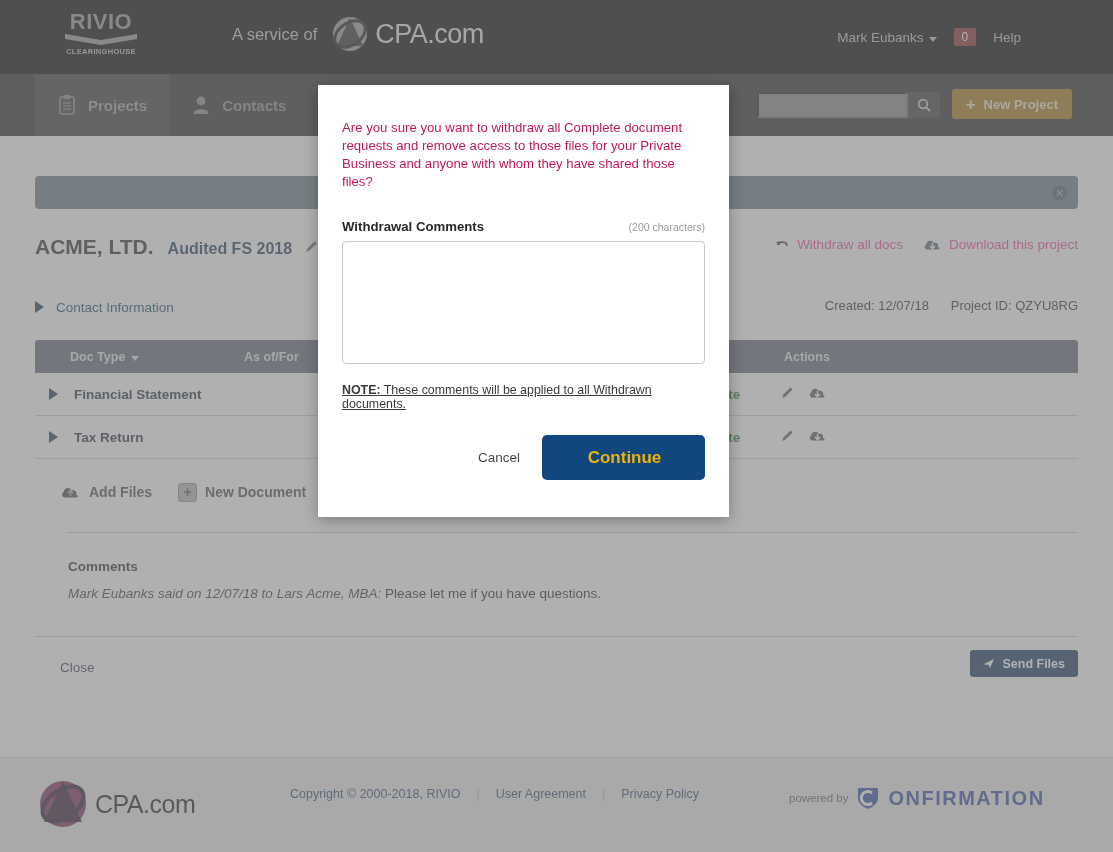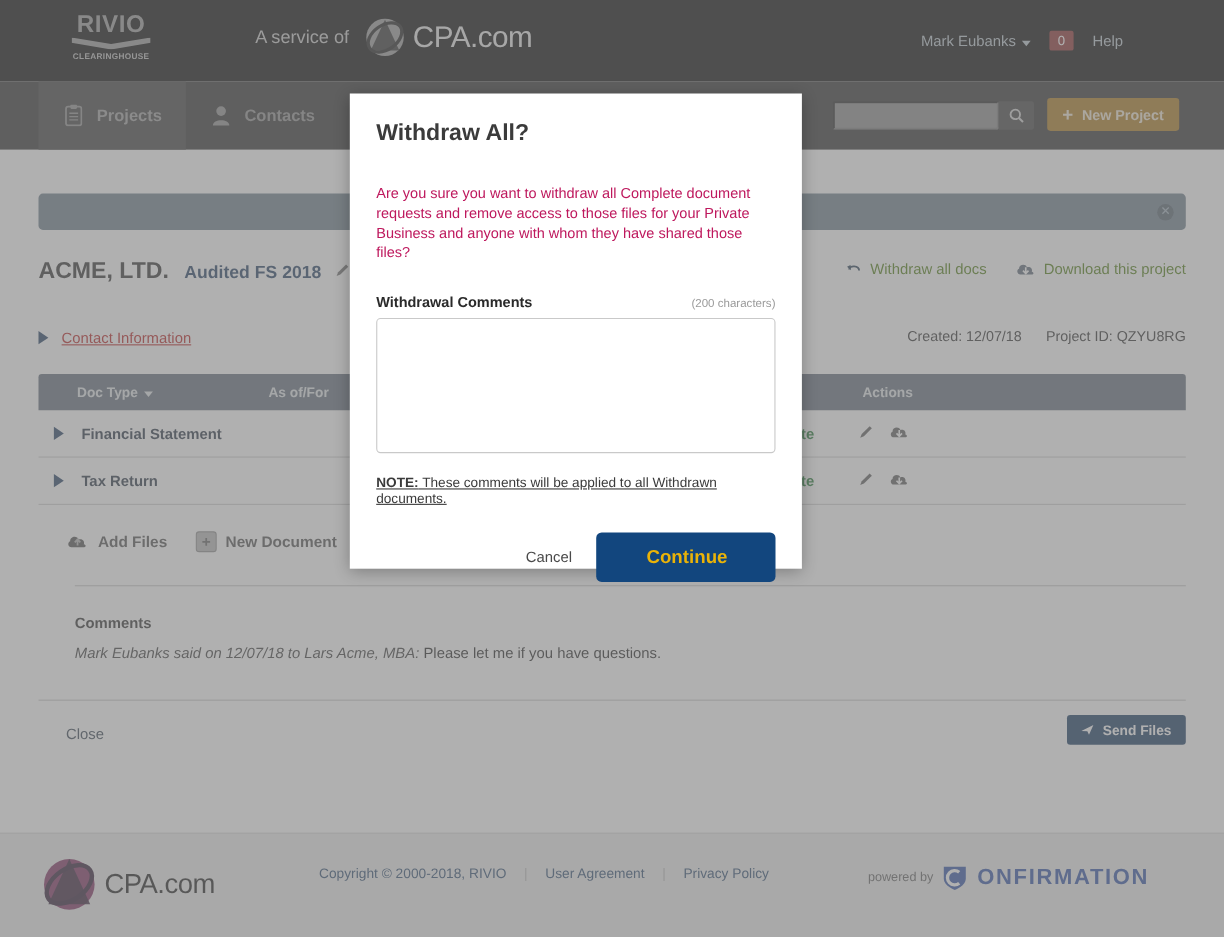--- a/index.html
+++ b/index.html
@@ -123,35 +123,35 @@
 
   .proj-head {
     margin: 26px 35px 0 35px; position: relative;
     display: flex; align-items: baseline;
   }
   .proj-name { font-size: 21px; font-weight: 700; color: #2d2d2d; }
   .proj-sub { font-size: 16px; font-weight: 700; color: #1d3a5f; margin-left: 14px; }
   .pencil { margin-left: 12px; color: #6d6d6d; font-size: 14px; }
   .proj-actions {
     position: absolute; right: 0; top: 2px;
-    display: flex; align-items: center; gap: 26px;
-    font-size: 13.5px; color: #4d7c0f;
+    display: flex; align-items: center; gap: 20px;
+    font-size: 13.5px; color: #ec4899;
   }
   .proj-actions .act { display: flex; align-items: center; gap: 7px; }
 
   .contactinfo-row {
     margin: 37px 35px 0 35px; position: relative;
     display: flex; align-items: center; height: 22px;
   }
   .tri-right {
     width: 0; height: 0; margin-right: 12px;
     border-top: 6px solid transparent; border-bottom: 6px solid transparent;
     border-left: 9px solid #1d3a5f;
   }
-  .contactinfo-label { font-size: 13.5px; color: #b91c1c; text-decoration: underline; }
+  .contactinfo-label { font-size: 13.5px; color: #0c4a6e; }
   .meta {
     position: absolute; right: 0; top: 2px;
     font-size: 13px; color: #2d2d2d; display: flex; gap: 22px;
   }
 
   .doctable { margin: 22px 35px 0 35px; }
   .thead {
     height: 33px; background: #5f6b79; border-radius: 3px 3px 0 0;
     display: flex; align-items: center;
     color: #e2e6ea; font-size: 12.5px; font-weight: 700;
@@ -531,21 +531,20 @@
         <path d="M1 2 H21 V13 C21 19 11 23 11 23 C11 23 1 19 1 13 Z" fill="#2b4ea2"></path>
         <path d="M15 7 A6.5 6.5 0 1 0 15 17" fill="none" stroke="#ffffff" stroke-width="3"></path>
       </svg>
       <span class="confirmation-word">ONFIRMATION</span>
     </div>
   </div>
 
   <div class="dimmer"></div>
 
   <div class="modal">
-    <div class="modal-title">Withdraw All?</div>
     <div class="modal-body">Are you sure you want to withdraw all Complete document requests and remove access to those files for your Private Business and anyone with whom they have shared those files?</div>
 
     <div class="comments-label-row">
       <span class="comments-label">Withdrawal Comments</span>
       <span class="charcount">(200 characters)</span>
     </div>
     <textarea class="ta" placeholder="" style=""></textarea>
 
     <div class="note">
       <b>NOTE:</b><span> These comments will be applied to all Withdrawn documents.</span>

